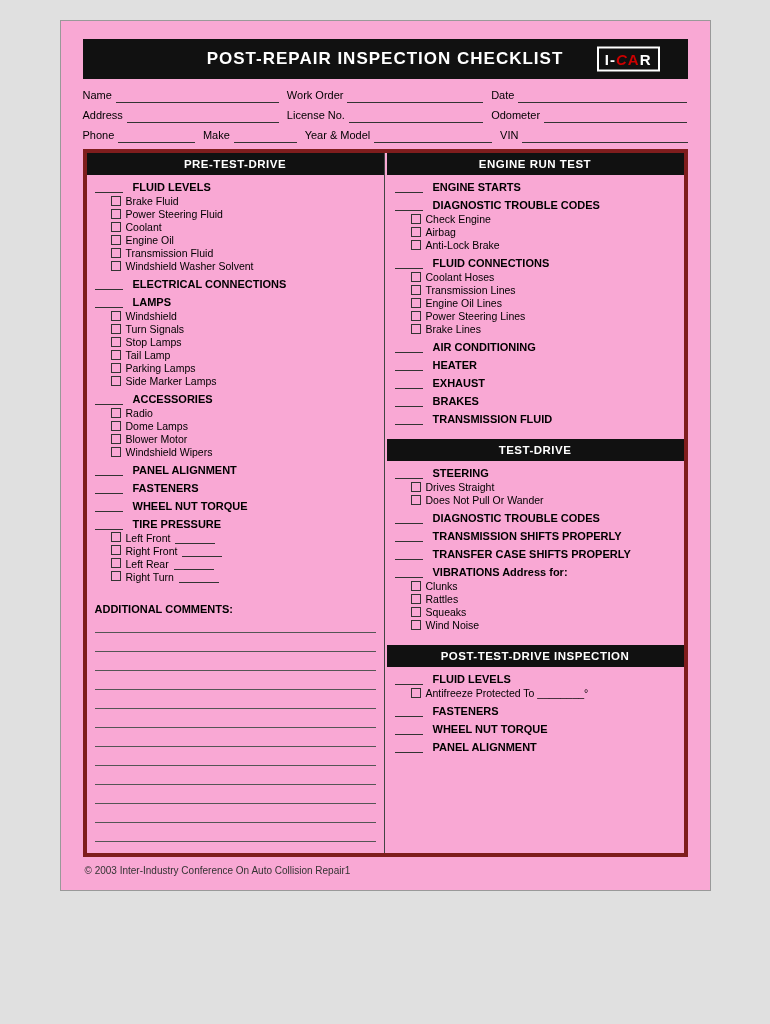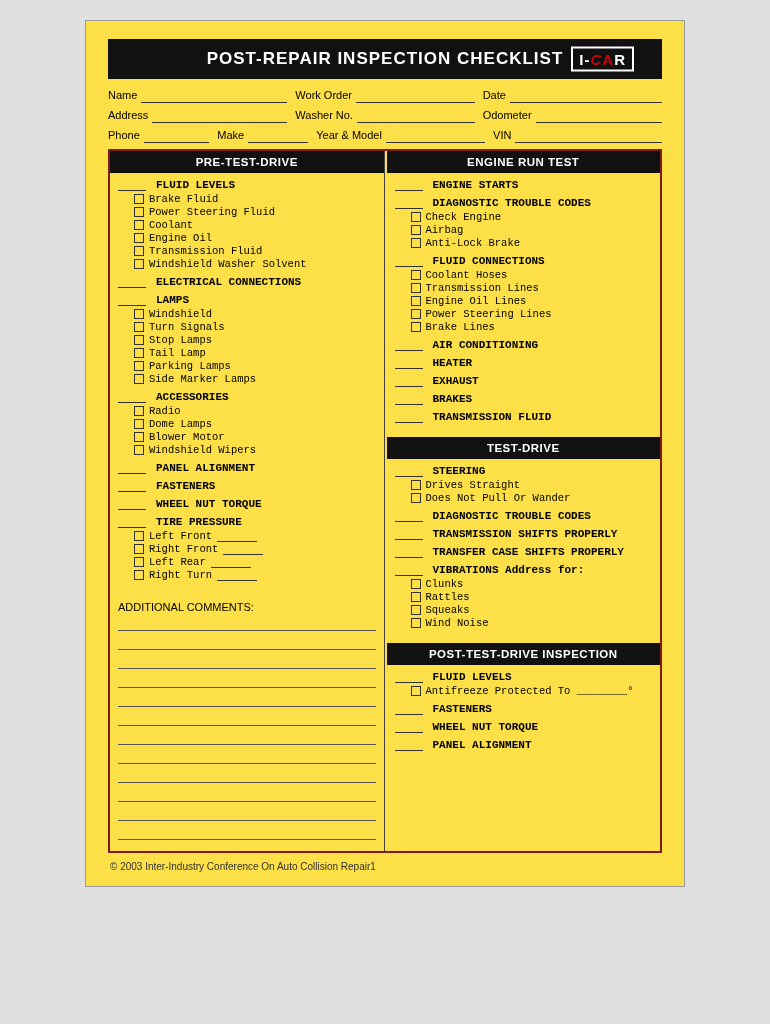--- a/index.html
+++ b/index.html
@@ -7,22 +7,22 @@
       background: #e0e0e0;
       font-family: Arial, Helvetica, sans-serif;
       font-size: 11px;
       display: flex;
       justify-content: center;
       align-items: flex-start;
       min-height: 100vh;
       padding: 20px 0;
     }
     .page {
-      width: 600px;
-      background: #fde047;
+      width: 651px;
+      background: #f9a8d4;
       border: 1px solid #999;
       padding: 18px 22px 14px 22px;
     }
     
     .main-header {
       background: #111;
       color: #fff;
       display: flex;
       align-items: center;
       justify-content: center;
@@ -69,41 +69,40 @@
     .form-line {
       border-bottom: 1px solid #333;
       flex: 1;
       min-width: 60px;
       height: 14px;
     }
     
     .checklist-area {
       display: flex;
       gap: 2px;
-      border: 2px solid #7f1d1d;
+      border: 4px solid #7f1d1d;
     }
     .col-left {
       flex: 1;
       border-right: 1px solid #444;
     }
     .col-right {
       flex: 1;
     }
     .section-header {
       background: #111;
       color: #fff;
       font-weight: bold;
       font-size: 11.5px;
       text-align: center;
       padding: 5px 4px;
       letter-spacing: 0.5px;
     }
     .section-content {
       padding: 6px 24px 8px 8px;
-      font-family: Liberation Mono, monospace;
     }
     
     .checklist-group {
       margin-bottom: 6px;
     }
     .group-title {
       font-weight: bold;
       font-size: 11px;
       margin-bottom: 2px;
       display: flex;
@@ -131,37 +130,37 @@
     .checkbox {
       width: 10px;
       height: 10px;
       border: 1px solid #333;
       display: inline-block;
       flex-shrink: 0;
     }
     
     .tire-row {
       display: flex;
-      align-items: center;
+      align-items: flex-start;
       gap: 5px;
       margin-bottom: 1px;
       font-size: 10.5px;
     }
     .tire-line {
       border-bottom: 1px solid #333;
       width: 40px;
       height: 12px;
       display: inline-block;
     }
     
     .comments-section {
       padding: 6px 8px;
     }
     .comments-label {
-      font-weight: normal;
+      font-weight: bold;
       font-size: 11px;
       margin-bottom: 4px;
     }
     .comment-line {
       border-bottom: 1px solid #555;
       width: 100%;
       height: 14px;
       margin-bottom: 5px;
       display: block;
     }
@@ -200,21 +199,21 @@
       <div class="form-line"></div>
     </div>
   </div>
 
   <div class="form-row">
     <div class="form-field">
       <span class="form-label">Address</span>
       <div class="form-line"></div>
     </div>
     <div class="form-field">
-      <span class="form-label">Washer No.</span>
+      <span class="form-label">License No.</span>
       <div class="form-line"></div>
     </div>
     <div class="form-field">
       <span class="form-label">Odometer</span>
       <div class="form-line"></div>
     </div>
   </div>
 
   <div class="form-row">
     <div class="form-field" style="flex:0.6;">

